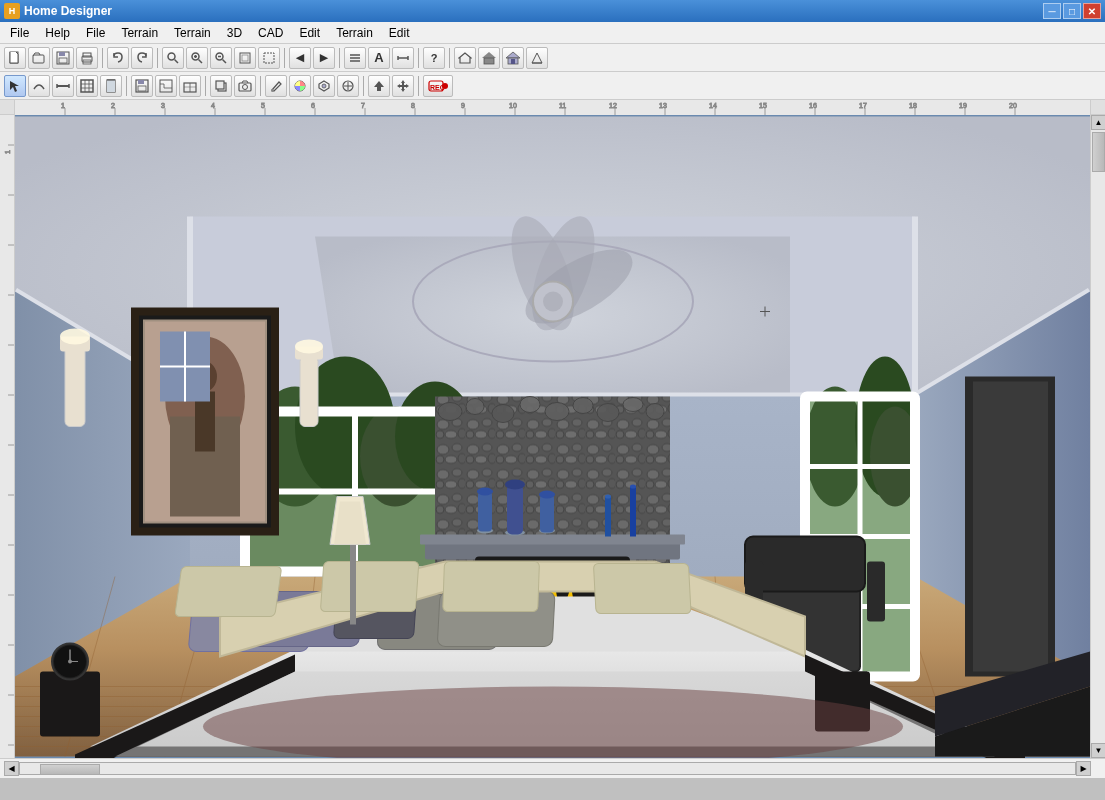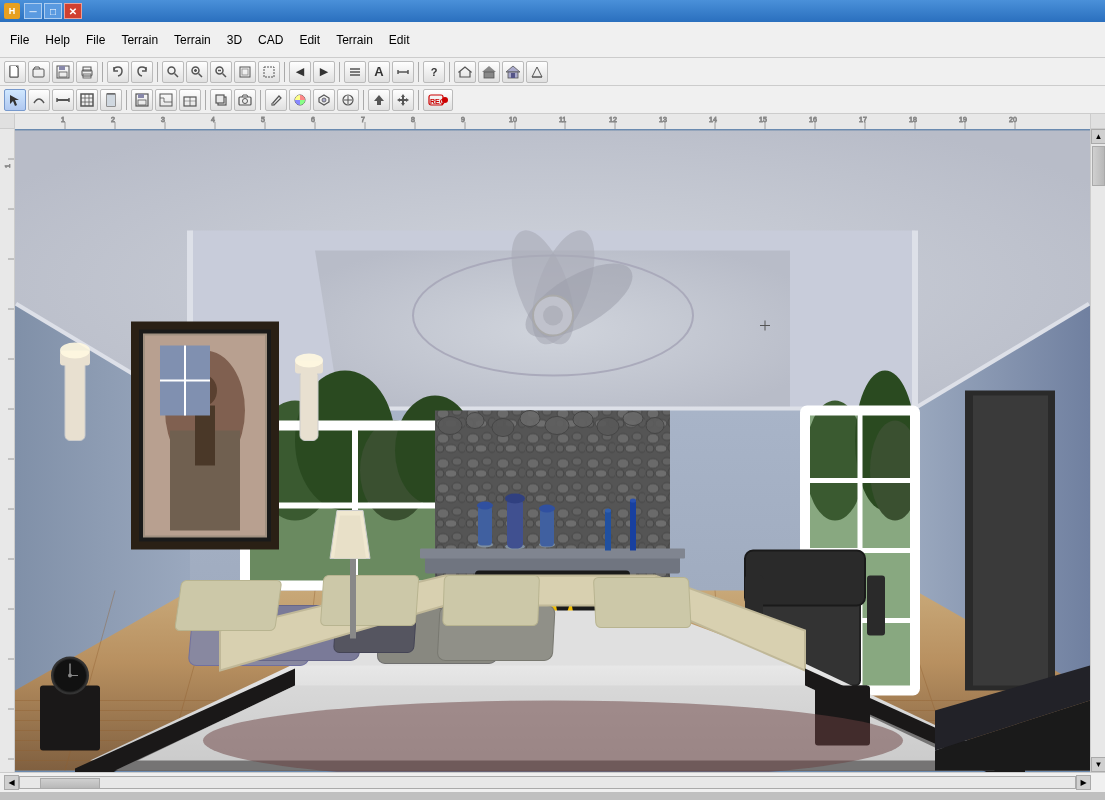--- a/index.html
+++ b/index.html
@@ -49,21 +49,21 @@
       align-items: center;
       justify-content: center;
       font-size: 10px;
       color: white;
       cursor: pointer;
     }
     #title-bar .win-btn.close { background: #d04030; }
 
     
     #menu-bar {
-      height: 36px;
+      height: 22px;
       background: #f0f0f0;
       border-bottom: 1px solid #ccc;
       display: flex;
       align-items: center;
       padding: 0 2px;
     }
     .menu-item {
       padding: 2px 8px;
       font-size: 12px;
       cursor: pointer;
@@ -236,20 +236,21 @@
     #middle-row {
       display: flex;
       flex: 1;
     }
   </style>
 </head>
 <body>
 
 <div id="title-bar">
   <span class="app-icon">H</span>
+  <span class="title-text">Home Designer</span>
   <div class="window-controls">
     <div class="win-btn">─</div>
     <div class="win-btn">□</div>
     <div class="win-btn close">✕</div>
   </div>
 </div>
 
 <div id="menu-bar">
   <div class="menu-item">File</div>
   <div class="menu-item">Help</div>

